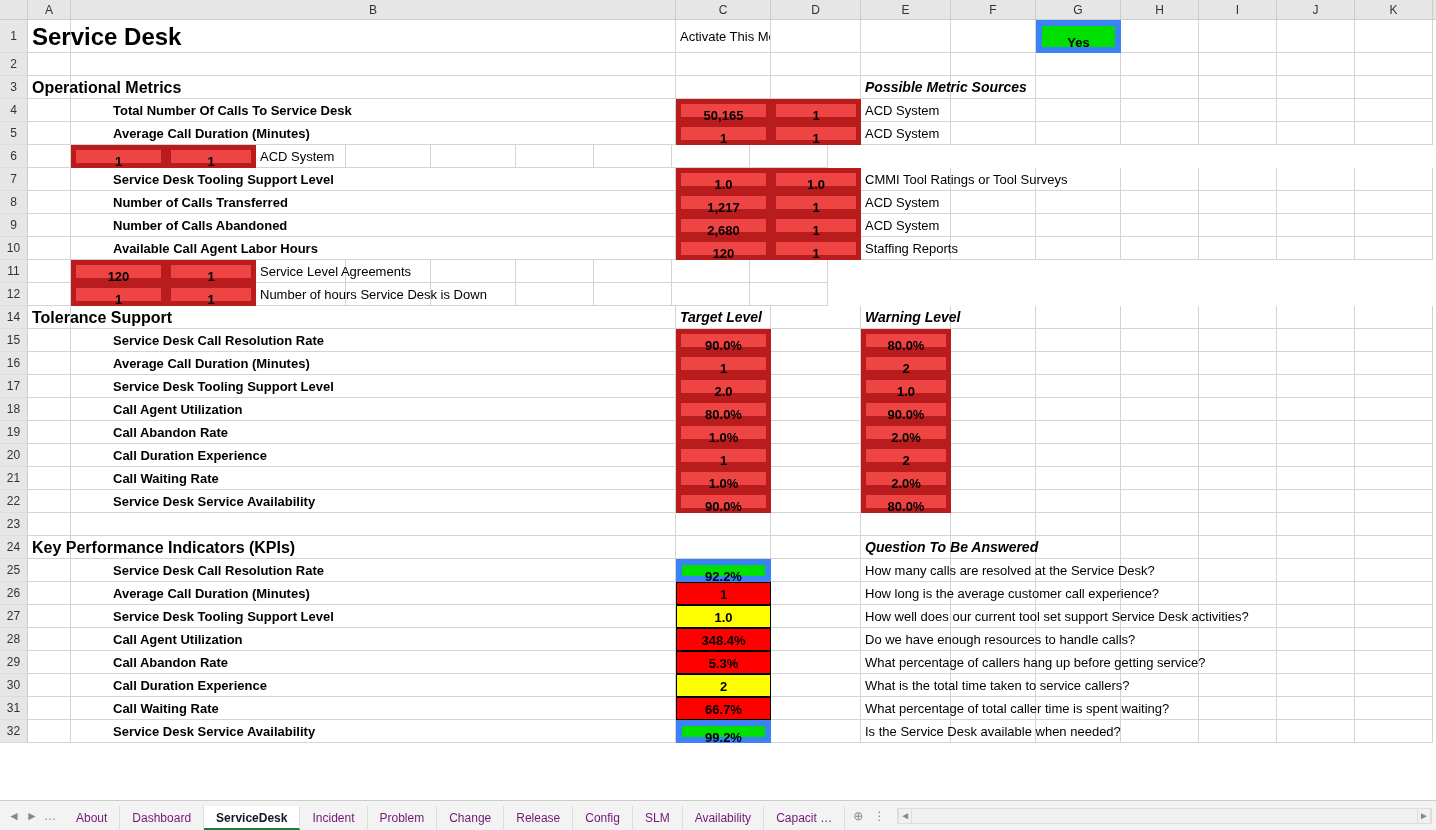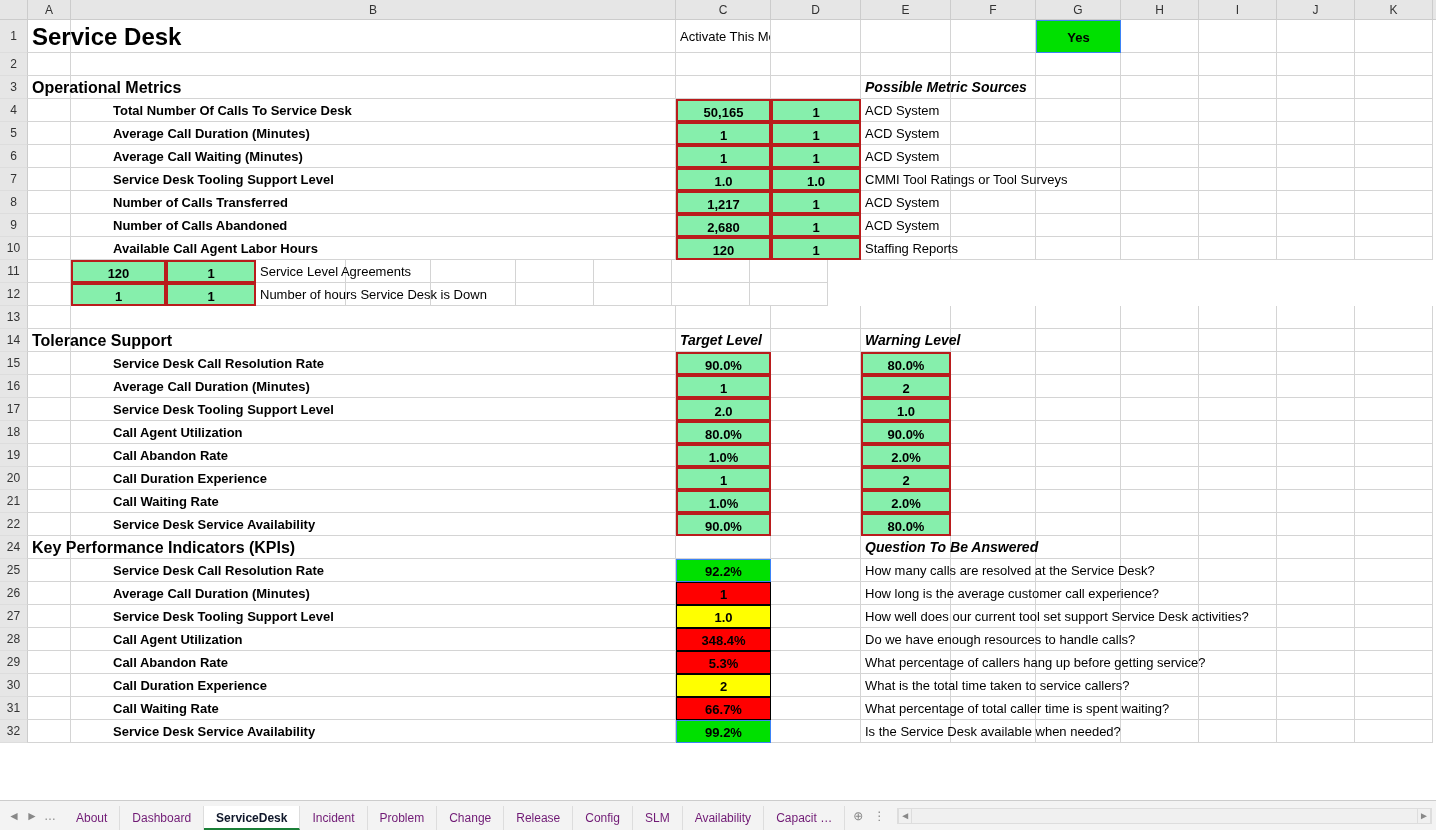--- a/index.html
+++ b/index.html
@@ -21,22 +21,22 @@
   .cG { width:85px; text-align:center; }
   .cH, .cI, .cJ, .cK { width:78px; }
   .row.r1 { height:33px; }
   .row.r1 .cell { line-height:33px; }
   .row.r1 .rownum { line-height:33px; }
   .title { font-size:24px; font-weight:bold; }
   .sect { font-size:16px; font-weight:bold; }
   .subhead { font-size:14px; font-weight:bold; font-style:italic; }
   .metric-label { font-weight:bold; }
   .indent { padding-left:42px; }
-  .cyan { background:#86efac; border:2px solid #b91c1c; font-weight:bold; }
-  .green { background:#00E000; border:1px solid #3b82f6; font-weight:bold; }
+  .cyan { background:#ef4444; border:5px solid #b91c1c; font-weight:bold; }
+  .green { background:#00E000; border:6px solid #3b82f6; font-weight:bold; }
   .red { background:#FF0000; border:1px solid #000; font-weight:bold; }
   .yellow { background:#FFFF00; border:1px solid #000; font-weight:bold; }
   .noover { overflow:hidden; }
   .overflow-text { position:absolute; left:4px; top:0; white-space:nowrap; z-index:2; }
   
   .tabbar { position:absolute; bottom:0; left:0; right:0; height:30px; background:#f3f3f3; border-top:1px solid #ccc; display:flex; align-items:center; font-size:12px; }
   .tab-nav { display:flex; gap:2px; padding:0 6px; }
   .tab-nav .nav-btn { width:16px; height:16px; display:flex; align-items:center; justify-content:center; color:#888; cursor:pointer; }
   .tabs { display:flex; align-items:flex-end; height:100%; }
   .tab { padding:4px 12px; color:#701a75; border-right:1px solid #ddd; cursor:pointer; height:24px; line-height:16px; }
@@ -149,21 +149,20 @@
     <div class="cell cF"></div>
         <div class="cell cG"></div>
         <div class="cell cH"></div>
         <div class="cell cI"></div>
         <div class="cell cJ"></div>
         <div class="cell cK"></div>
   </div>
       <div class="row">
     <div class="rownum">6</div>
     <div class="cell cA"></div>
-    <div class="cell cB indent metric-label">Average Call Waiting (Minutes)</div>
     <div class="cell cC cyan">1</div>
     <div class="cell cD cyan">1</div>
     <div class="cell cE">
           <span class="overflow-text">ACD System</span>
         </div>
     <div class="cell cF"></div>
         <div class="cell cG"></div>
         <div class="cell cH"></div>
         <div class="cell cI"></div>
         <div class="cell cJ"></div>
@@ -257,169 +256,169 @@
           <span class="overflow-text">Number of hours Service Desk is Down</span>
         </div>
     <div class="cell cF"></div>
         <div class="cell cG"></div>
         <div class="cell cH"></div>
         <div class="cell cI"></div>
         <div class="cell cJ"></div>
         <div class="cell cK"></div>
   </div>
 
-    <div class="row">
-      <div class="rownum">13</div>
+
+    <div class="row">
+      <div class="rownum">14</div>
+      <div class="cell cA">
+          <span class="sect overflow-text">Tolerance Support</span>
+        </div>
+      <div class="cell cB"></div>
+      <div class="cell cC" style="text-align:left;">
+          <span class="subhead overflow-text">Target Level</span>
+        </div>
+      <div class="cell cD"></div>
+      <div class="cell cE">
+          <span class="subhead overflow-text">Warning Level</span>
+        </div>
+      <div class="cell cF"></div>
+        <div class="cell cG"></div>
+        <div class="cell cH"></div>
+        <div class="cell cI"></div>
+        <div class="cell cJ"></div>
+        <div class="cell cK"></div>
+    </div>
+
+    <div class="row">
+    <div class="rownum">15</div>
+    <div class="cell cA"></div>
+    <div class="cell cB indent metric-label">Service Desk Call Resolution Rate</div>
+    <div class="cell cC cyan">90.0%</div>
+    <div class="cell cD"></div>
+    <div class="cell cE cyan" style="text-align:center;">80.0%</div>
+    <div class="cell cF"></div>
+        <div class="cell cG"></div>
+        <div class="cell cH"></div>
+        <div class="cell cI"></div>
+        <div class="cell cJ"></div>
+        <div class="cell cK"></div>
+  </div>
+      <div class="row">
+    <div class="rownum">16</div>
+    <div class="cell cA"></div>
+    <div class="cell cB indent metric-label">Average Call Duration (Minutes)</div>
+    <div class="cell cC cyan">1</div>
+    <div class="cell cD"></div>
+    <div class="cell cE cyan" style="text-align:center;">2</div>
+    <div class="cell cF"></div>
+        <div class="cell cG"></div>
+        <div class="cell cH"></div>
+        <div class="cell cI"></div>
+        <div class="cell cJ"></div>
+        <div class="cell cK"></div>
+  </div>
+      <div class="row">
+    <div class="rownum">17</div>
+    <div class="cell cA"></div>
+    <div class="cell cB indent metric-label">Service Desk Tooling Support Level</div>
+    <div class="cell cC cyan">2.0</div>
+    <div class="cell cD"></div>
+    <div class="cell cE cyan" style="text-align:center;">1.0</div>
+    <div class="cell cF"></div>
+        <div class="cell cG"></div>
+        <div class="cell cH"></div>
+        <div class="cell cI"></div>
+        <div class="cell cJ"></div>
+        <div class="cell cK"></div>
+  </div>
+      <div class="row">
+    <div class="rownum">18</div>
+    <div class="cell cA"></div>
+    <div class="cell cB indent metric-label">Call Agent Utilization</div>
+    <div class="cell cC cyan">80.0%</div>
+    <div class="cell cD"></div>
+    <div class="cell cE cyan" style="text-align:center;">90.0%</div>
+    <div class="cell cF"></div>
+        <div class="cell cG"></div>
+        <div class="cell cH"></div>
+        <div class="cell cI"></div>
+        <div class="cell cJ"></div>
+        <div class="cell cK"></div>
+  </div>
+      <div class="row">
+    <div class="rownum">19</div>
+    <div class="cell cA"></div>
+    <div class="cell cB indent metric-label">Call Abandon Rate</div>
+    <div class="cell cC cyan">1.0%</div>
+    <div class="cell cD"></div>
+    <div class="cell cE cyan" style="text-align:center;">2.0%</div>
+    <div class="cell cF"></div>
+        <div class="cell cG"></div>
+        <div class="cell cH"></div>
+        <div class="cell cI"></div>
+        <div class="cell cJ"></div>
+        <div class="cell cK"></div>
+  </div>
+      <div class="row">
+    <div class="rownum">20</div>
+    <div class="cell cA"></div>
+    <div class="cell cB indent metric-label">Call Duration Experience</div>
+    <div class="cell cC cyan">1</div>
+    <div class="cell cD"></div>
+    <div class="cell cE cyan" style="text-align:center;">2</div>
+    <div class="cell cF"></div>
+        <div class="cell cG"></div>
+        <div class="cell cH"></div>
+        <div class="cell cI"></div>
+        <div class="cell cJ"></div>
+        <div class="cell cK"></div>
+  </div>
+      <div class="row">
+    <div class="rownum">21</div>
+    <div class="cell cA"></div>
+    <div class="cell cB indent metric-label">Call Waiting Rate</div>
+    <div class="cell cC cyan">1.0%</div>
+    <div class="cell cD"></div>
+    <div class="cell cE cyan" style="text-align:center;">2.0%</div>
+    <div class="cell cF"></div>
+        <div class="cell cG"></div>
+        <div class="cell cH"></div>
+        <div class="cell cI"></div>
+        <div class="cell cJ"></div>
+        <div class="cell cK"></div>
+  </div>
+      <div class="row">
+    <div class="rownum">22</div>
+    <div class="cell cA"></div>
+    <div class="cell cB indent metric-label">Service Desk Service Availability</div>
+    <div class="cell cC cyan">90.0%</div>
+    <div class="cell cD"></div>
+    <div class="cell cE cyan" style="text-align:center;">80.0%</div>
+    <div class="cell cF"></div>
+        <div class="cell cG"></div>
+        <div class="cell cH"></div>
+        <div class="cell cI"></div>
+        <div class="cell cJ"></div>
+        <div class="cell cK"></div>
+  </div>
+
+    <div class="row">
+      <div class="rownum">23</div>
       <div class="cell cA"></div>
         <div class="cell cB"></div>
         <div class="cell cC"></div>
         <div class="cell cD"></div>
         <div class="cell cE"></div>
         <div class="cell cF"></div>
         <div class="cell cG"></div>
         <div class="cell cH"></div>
         <div class="cell cI"></div>
         <div class="cell cJ"></div>
         <div class="cell cK"></div>
     </div>
-
-    <div class="row">
-      <div class="rownum">14</div>
-      <div class="cell cA">
-          <span class="sect overflow-text">Tolerance Support</span>
-        </div>
-      <div class="cell cB"></div>
-      <div class="cell cC" style="text-align:left;">
-          <span class="subhead overflow-text">Target Level</span>
-        </div>
-      <div class="cell cD"></div>
-      <div class="cell cE">
-          <span class="subhead overflow-text">Warning Level</span>
-        </div>
-      <div class="cell cF"></div>
-        <div class="cell cG"></div>
-        <div class="cell cH"></div>
-        <div class="cell cI"></div>
-        <div class="cell cJ"></div>
-        <div class="cell cK"></div>
-    </div>
-
-    <div class="row">
-    <div class="rownum">15</div>
-    <div class="cell cA"></div>
-    <div class="cell cB indent metric-label">Service Desk Call Resolution Rate</div>
-    <div class="cell cC cyan">90.0%</div>
-    <div class="cell cD"></div>
-    <div class="cell cE cyan" style="text-align:center;">80.0%</div>
-    <div class="cell cF"></div>
-        <div class="cell cG"></div>
-        <div class="cell cH"></div>
-        <div class="cell cI"></div>
-        <div class="cell cJ"></div>
-        <div class="cell cK"></div>
-  </div>
-      <div class="row">
-    <div class="rownum">16</div>
-    <div class="cell cA"></div>
-    <div class="cell cB indent metric-label">Average Call Duration (Minutes)</div>
-    <div class="cell cC cyan">1</div>
-    <div class="cell cD"></div>
-    <div class="cell cE cyan" style="text-align:center;">2</div>
-    <div class="cell cF"></div>
-        <div class="cell cG"></div>
-        <div class="cell cH"></div>
-        <div class="cell cI"></div>
-        <div class="cell cJ"></div>
-        <div class="cell cK"></div>
-  </div>
-      <div class="row">
-    <div class="rownum">17</div>
-    <div class="cell cA"></div>
-    <div class="cell cB indent metric-label">Service Desk Tooling Support Level</div>
-    <div class="cell cC cyan">2.0</div>
-    <div class="cell cD"></div>
-    <div class="cell cE cyan" style="text-align:center;">1.0</div>
-    <div class="cell cF"></div>
-        <div class="cell cG"></div>
-        <div class="cell cH"></div>
-        <div class="cell cI"></div>
-        <div class="cell cJ"></div>
-        <div class="cell cK"></div>
-  </div>
-      <div class="row">
-    <div class="rownum">18</div>
-    <div class="cell cA"></div>
-    <div class="cell cB indent metric-label">Call Agent Utilization</div>
-    <div class="cell cC cyan">80.0%</div>
-    <div class="cell cD"></div>
-    <div class="cell cE cyan" style="text-align:center;">90.0%</div>
-    <div class="cell cF"></div>
-        <div class="cell cG"></div>
-        <div class="cell cH"></div>
-        <div class="cell cI"></div>
-        <div class="cell cJ"></div>
-        <div class="cell cK"></div>
-  </div>
-      <div class="row">
-    <div class="rownum">19</div>
-    <div class="cell cA"></div>
-    <div class="cell cB indent metric-label">Call Abandon Rate</div>
-    <div class="cell cC cyan">1.0%</div>
-    <div class="cell cD"></div>
-    <div class="cell cE cyan" style="text-align:center;">2.0%</div>
-    <div class="cell cF"></div>
-        <div class="cell cG"></div>
-        <div class="cell cH"></div>
-        <div class="cell cI"></div>
-        <div class="cell cJ"></div>
-        <div class="cell cK"></div>
-  </div>
-      <div class="row">
-    <div class="rownum">20</div>
-    <div class="cell cA"></div>
-    <div class="cell cB indent metric-label">Call Duration Experience</div>
-    <div class="cell cC cyan">1</div>
-    <div class="cell cD"></div>
-    <div class="cell cE cyan" style="text-align:center;">2</div>
-    <div class="cell cF"></div>
-        <div class="cell cG"></div>
-        <div class="cell cH"></div>
-        <div class="cell cI"></div>
-        <div class="cell cJ"></div>
-        <div class="cell cK"></div>
-  </div>
-      <div class="row">
-    <div class="rownum">21</div>
-    <div class="cell cA"></div>
-    <div class="cell cB indent metric-label">Call Waiting Rate</div>
-    <div class="cell cC cyan">1.0%</div>
-    <div class="cell cD"></div>
-    <div class="cell cE cyan" style="text-align:center;">2.0%</div>
-    <div class="cell cF"></div>
-        <div class="cell cG"></div>
-        <div class="cell cH"></div>
-        <div class="cell cI"></div>
-        <div class="cell cJ"></div>
-        <div class="cell cK"></div>
-  </div>
-      <div class="row">
-    <div class="rownum">22</div>
-    <div class="cell cA"></div>
-    <div class="cell cB indent metric-label">Service Desk Service Availability</div>
-    <div class="cell cC cyan">90.0%</div>
-    <div class="cell cD"></div>
-    <div class="cell cE cyan" style="text-align:center;">80.0%</div>
-    <div class="cell cF"></div>
-        <div class="cell cG"></div>
-        <div class="cell cH"></div>
-        <div class="cell cI"></div>
-        <div class="cell cJ"></div>
-        <div class="cell cK"></div>
-  </div>
-
 
     <div class="row">
       <div class="rownum">24</div>
       <div class="cell cA">
           <span class="sect overflow-text">Key Performance Indicators (KPIs)</span>
         </div>
       <div class="cell cB"></div>
       <div class="cell cC"></div>
       <div class="cell cD"></div>
       <div class="cell cE">

